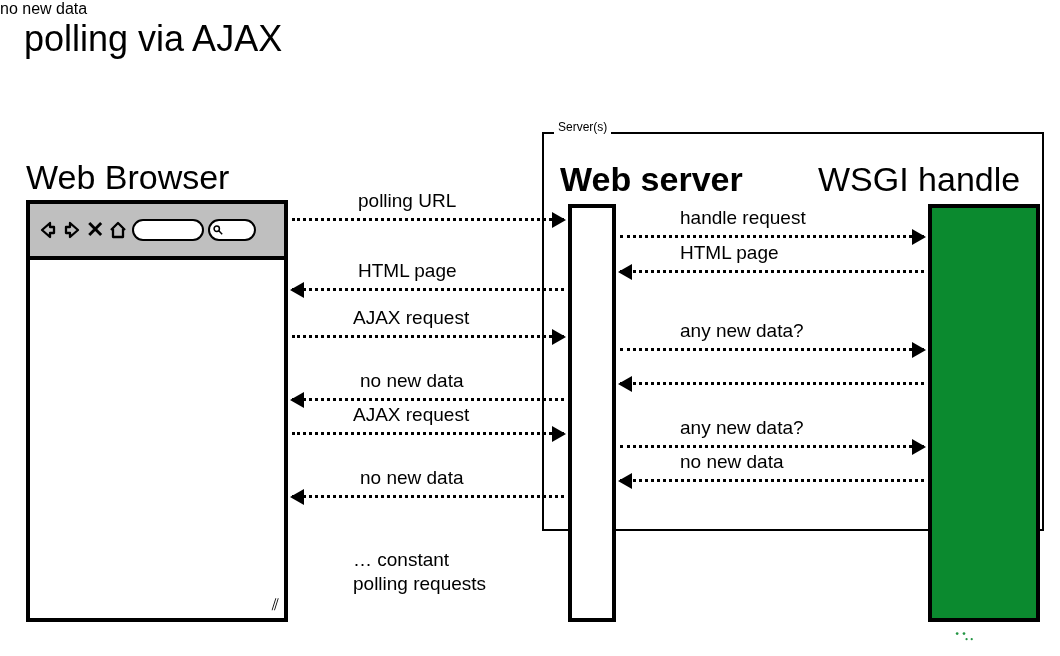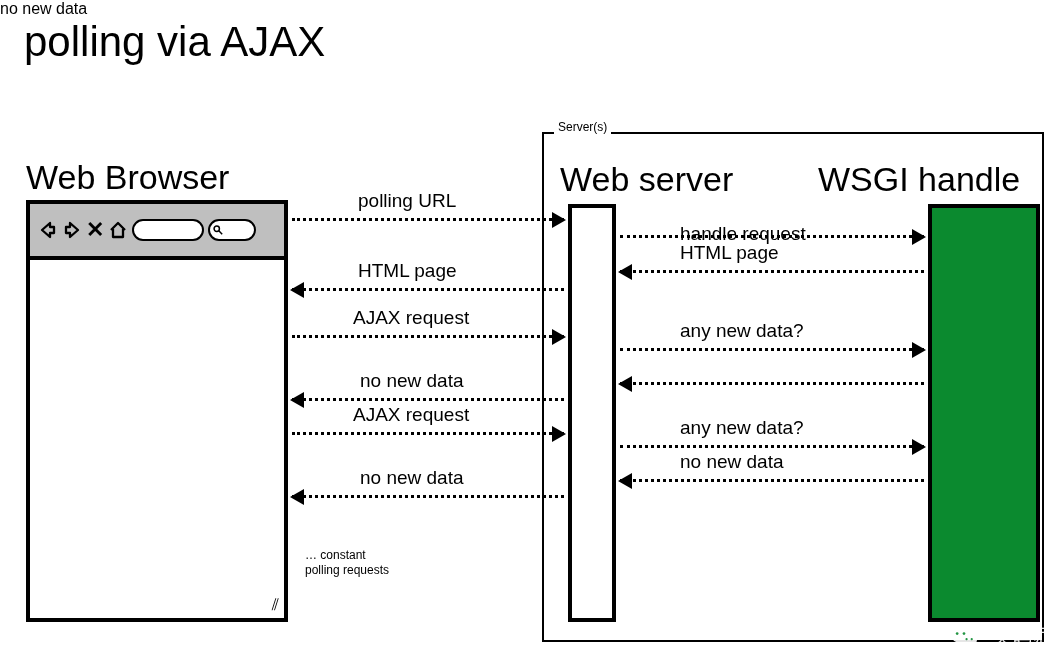--- a/index.html
+++ b/index.html
@@ -9,21 +9,21 @@
     background: #ffffff;
     font-family: "Comic Sans MS", "Chalkboard SE", cursive, sans-serif;
     color: #000;
     position: relative;
     overflow: hidden;
   }
   .title {
     position: absolute;
     top: 18px;
     left: 24px;
-    font-size: 42px;
+    font-size: 36px;
     font-weight: 400;
   }
   .label {
     position: absolute;
     font-size: 34px;
   }
 
   
   .browser {
     position: absolute;
@@ -68,21 +68,21 @@
   .browser-body { position: relative; height: calc(100% - 56px); }
   .resize {
     position: absolute; right: 5px; bottom: 4px;
     font-size: 16px; color: #000;
   }
 
   
   .server-group {
     position: absolute;
     top: 132px; left: 542px;
-    width: 502px; height: 510px;
+    width: 502px; height: 399px;
     border: 2px solid #000;
   }
   .server-group-label {
     position: absolute; top: -14px; left: 10px;
     background: #fff; padding: 0 4px;
     font-size: 12px;
   }
   .web-server {
     position: absolute;
     top: 204px; left: 568px;
@@ -114,22 +114,23 @@
 
   .arrow-label {
     position: absolute;
     font-size: 19px;
     background: transparent;
     white-space: nowrap;
   }
 
   .footer-text {
     position: absolute;
-    font-size: 12px;
+    font-size: 19px;
     line-height: 1.25;
+    margin-left: 48px;
   }
 
   .watermark {
     position: absolute;
     right: 8px; bottom: 6px;
     display: flex; align-items: center; gap: 14px;
     color: #fff;
     font-family: sans-serif;
     font-size: 20px;
     opacity: 0.9;
@@ -138,21 +139,21 @@
     width: 28px; height: 24px;
     display: inline-block;
   }
 </style>
 </head>
 <body>
 
 <div class="title">polling via AJAX</div>
 
 <div class="label" style="top:158px; left:26px;">Web Browser</div>
-<div class="label" style="top:160px; left:560px;">Web server</div>
+<div class="label" style="top:160px; left:560px;font-weight:bold;">Web server</div>
 <div class="label" style="top:160px; left:818px;">WSGI handle</div>
 
 <div class="server-group">
   <div class="server-group-label">Server(s)</div>
 </div>
 
 <div class="browser">
   <div class="browser-toolbar">
     <span class="tb-icon">
       <svg width="20" height="20" viewBox="0 0 20 20">
@@ -213,21 +214,21 @@
 <div class="arrow-label" style="top:404px; left:353px;">AJAX request</div>
 
 <div class="arrow" style="top:495px; left:292px; width:272px;">
     <span class="head-left"></span>
   </div>
 <div class="arrow-label" style="top:467px; left:360px;">no new data</div>
 
 <div class="arrow" style="top:235px; left:620px; width:304px;">
     <span class="head-right"></span>
   </div>
-<div class="arrow-label" style="top:207px; left:680px;margin-top:16px;">handle request</div>
+<div class="arrow-label" style="top:207px; left:680px;">handle request</div>
 
 <div class="arrow" style="top:270px; left:620px; width:304px;">
     <span class="head-left"></span>
   </div>
 <div class="arrow-label" style="top:242px; left:680px;">HTML page</div>
 
 <div class="arrow" style="top:348px; left:620px; width:304px;">
     <span class="head-right"></span>
   </div>
 <div class="arrow-label" style="top:320px; left:680px;">any new data?</div>

